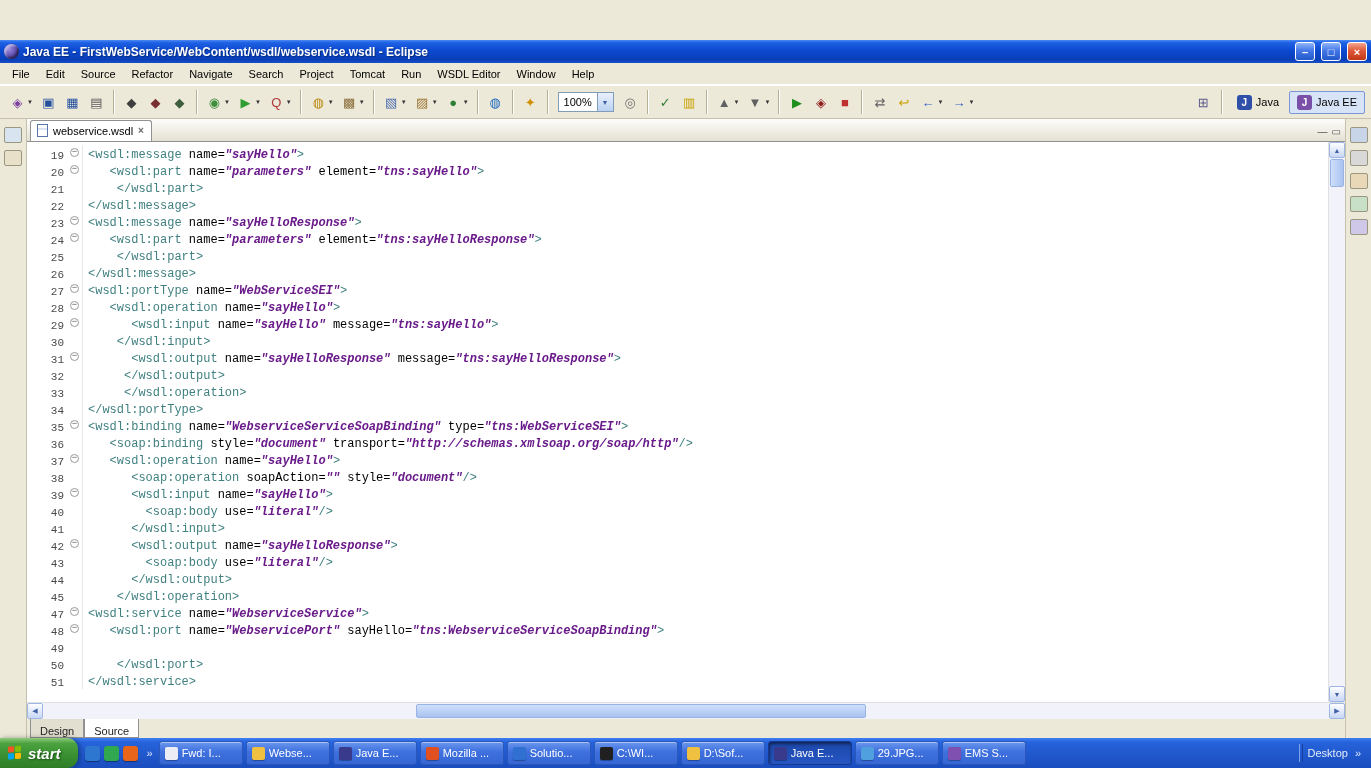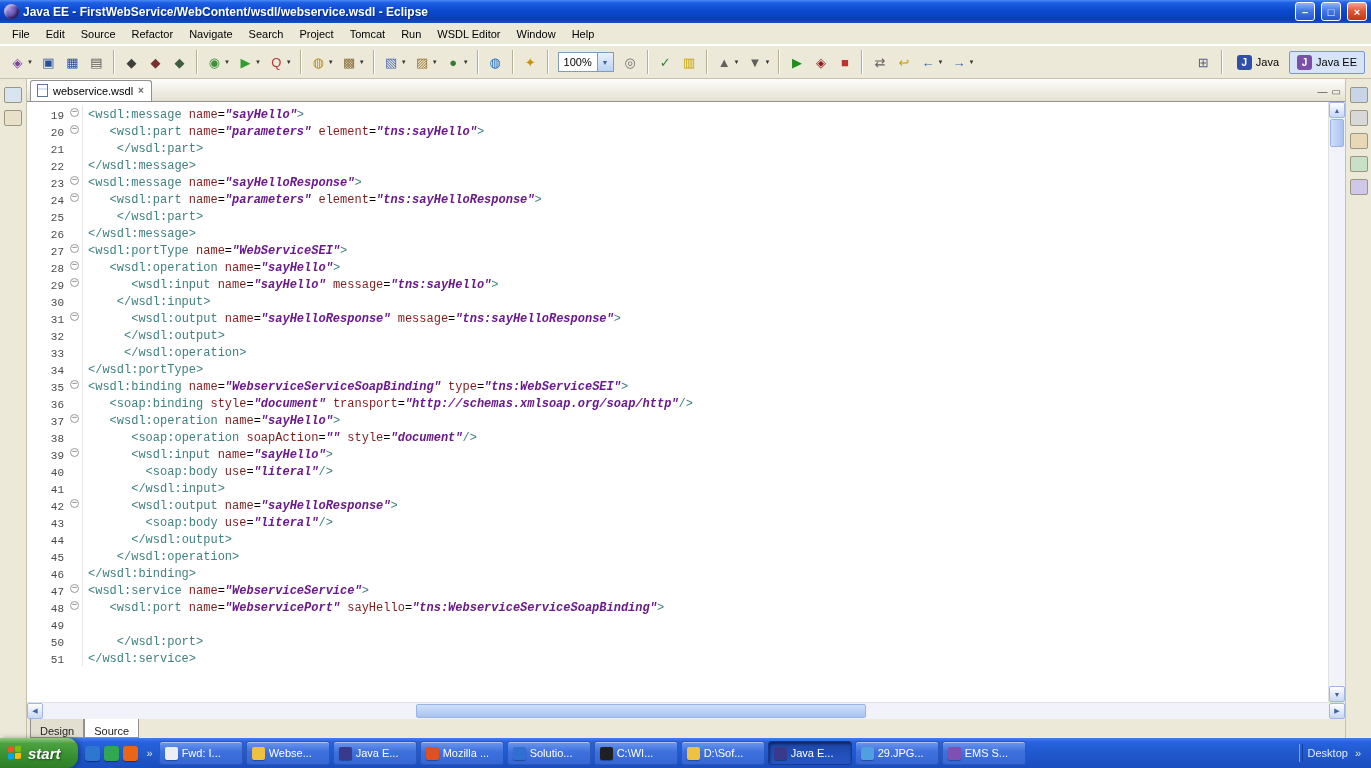--- a/index.html
+++ b/index.html
@@ -2,21 +2,21 @@
 <html><head>
 <meta charset="utf-8">
 <style>
   * { margin:0; padding:0; box-sizing:border-box; }
   html,body { width:1371px; height:768px; overflow:hidden; font-family:"Liberation Sans", sans-serif; font-size:11px; background:#ECE9D8; }
   .screen { width:1371px; height:768px; display:flex; flex-direction:column; }
 
   
   .titlebar { height:23px; flex:none; display:flex; align-items:center; padding:0 4px; gap:4px;
     background:linear-gradient(180deg,#4A8AF4 0%,#1E60E4 12%,#0C4AD0 45%,#0A3EB8 85%,#1650C8 100%);
-    color:#fff; font-weight:bold; font-size:12px; text-shadow:1px 1px 1px #072B7A; }
+    color:#fff; font-weight:bold; font-size:12px; text-shadow:1px 1px 1px #072B7A;margin-top:40px; }
   .app-icon { width:15px; height:15px; border-radius:50%; flex:none;
     background:radial-gradient(circle at 35% 35%, #9A8ADF 0%, #5A48A8 55%, #2E2468 100%);
     box-shadow:inset -2px -2px 2px rgba(0,0,0,.4), inset 2px 2px 2px rgba(255,255,255,.5); }
   .title-text { flex:1; white-space:nowrap; overflow:hidden; }
   .win-btn { width:20px; height:19px; border-radius:3px; border:1px solid #fff; margin-left:2px;
     display:flex; align-items:center; justify-content:center; color:#fff; font-size:11px; font-weight:bold;
     background:linear-gradient(180deg,#8FB4F8 0%,#4478E8 45%,#2258C8 100%); text-shadow:none; }
   .win-btn.close { background:linear-gradient(180deg,#F4A690 0%,#E05838 45%,#C03818 100%); }
 
   
@@ -56,21 +56,21 @@
   .tabrow-ctrl { font-size:10px; color:#555; padding:0 4px 4px 0; }
 
   .editor-body { flex:1; display:flex; min-height:0; background:#fff; }
   .code-scroll { flex:1; overflow:hidden; padding-top:3px; }
   .code-row { display:flex; height:17px; align-items:flex-end; font-family:Liberation Mono, monospace; font-size:12px; }
   .ln { width:40px; flex:none; text-align:right; color:#4A4A4A; font-size:11px; padding-right:3px; }
   .fold { width:16px; flex:none; text-align:center; border-right:1px solid #E6E6E6; height:17px; line-height:17px; }
   .fold-dot { display:inline-block; width:9px; height:9px; line-height:7px; border:1px solid #9A9A9A; border-radius:50%; background:#fff; color:#555; font-size:9px; text-align:center; vertical-align:middle; }
   .code-text { flex:none; padding-left:5px; white-space:pre; color:#000; }
   .xt { color:#3F7F7F; }
-  .xa { color:#7f1d1d; }
+  .xa { color:#000000; }
   .xv { color:#6A1B8A; font-weight:bold; font-style:italic; }
   .red-box { border:1px solid #C53929; padding:1px 3px; }
 
   .vscroll { width:17px; flex:none; background:#F2F3FA; border-left:1px solid #E0E0E0; display:flex; flex-direction:column; }
   .scroll-btn { height:16px; flex:none; background:linear-gradient(#FDFEFF,#C8D7F5); border:1px solid #9EB6E4; border-radius:2px; color:#4060A8; font-size:7px; display:flex; align-items:center; justify-content:center; }
   .vtrack { flex:1; position:relative; }
   .vthumb { position:absolute; top:1px; left:1px; right:1px; height:28px; background:linear-gradient(90deg,#CFDFFB,#A9C3EF); border:1px solid #98B4E4; border-radius:2px; }
   .hscroll { height:17px; flex:none; background:#F2F3FA; border-top:1px solid #E0E0E0; display:flex; align-items:stretch; }
   .hscroll .scroll-btn { width:16px; height:auto; }
   .htrack { flex:1; position:relative; }
@@ -424,25 +424,20 @@
               <span class="ln">44</span>
               <span class="fold"></span>
               <span class="code-text">      <span class="xt">&lt;/wsdl:output</span><span class="xt">&gt;</span></span>
             </div>
             <div class="code-row">
               <span class="ln">45</span>
               <span class="fold"></span>
               <span class="code-text">    <span class="xt">&lt;/wsdl:operation</span><span class="xt">&gt;</span></span>
             </div>
             <div class="code-row">
-              <span class="ln">46</span>
-              <span class="fold"></span>
-              <span class="code-text"><span class="xt">&lt;/wsdl:binding</span><span class="xt">&gt;</span></span>
-            </div>
-            <div class="code-row">
               <span class="ln">47</span>
               <span class="fold"><span class="fold-dot">−</span></span>
               <span class="code-text"><span class="xt">&lt;wsdl:service</span> <span class="xa">name</span>=<span class="xv">"WebserviceService"</span><span class="xt">&gt;</span></span>
             </div>
             <div class="code-row">
               <span class="ln">48</span>
               <span class="fold"><span class="fold-dot">−</span></span>
               <span class="code-text">   <span class="xt">&lt;wsdl:port</span> <span class="xa">name</span>=<span class="xv">"WebservicePort"</span> <span class="xa">sayHello</span>=<span class="xv">"tns:WebserviceServiceSoapBinding"</span><span class="xt">&gt;</span></span>
             </div>
             <div class="code-row">

